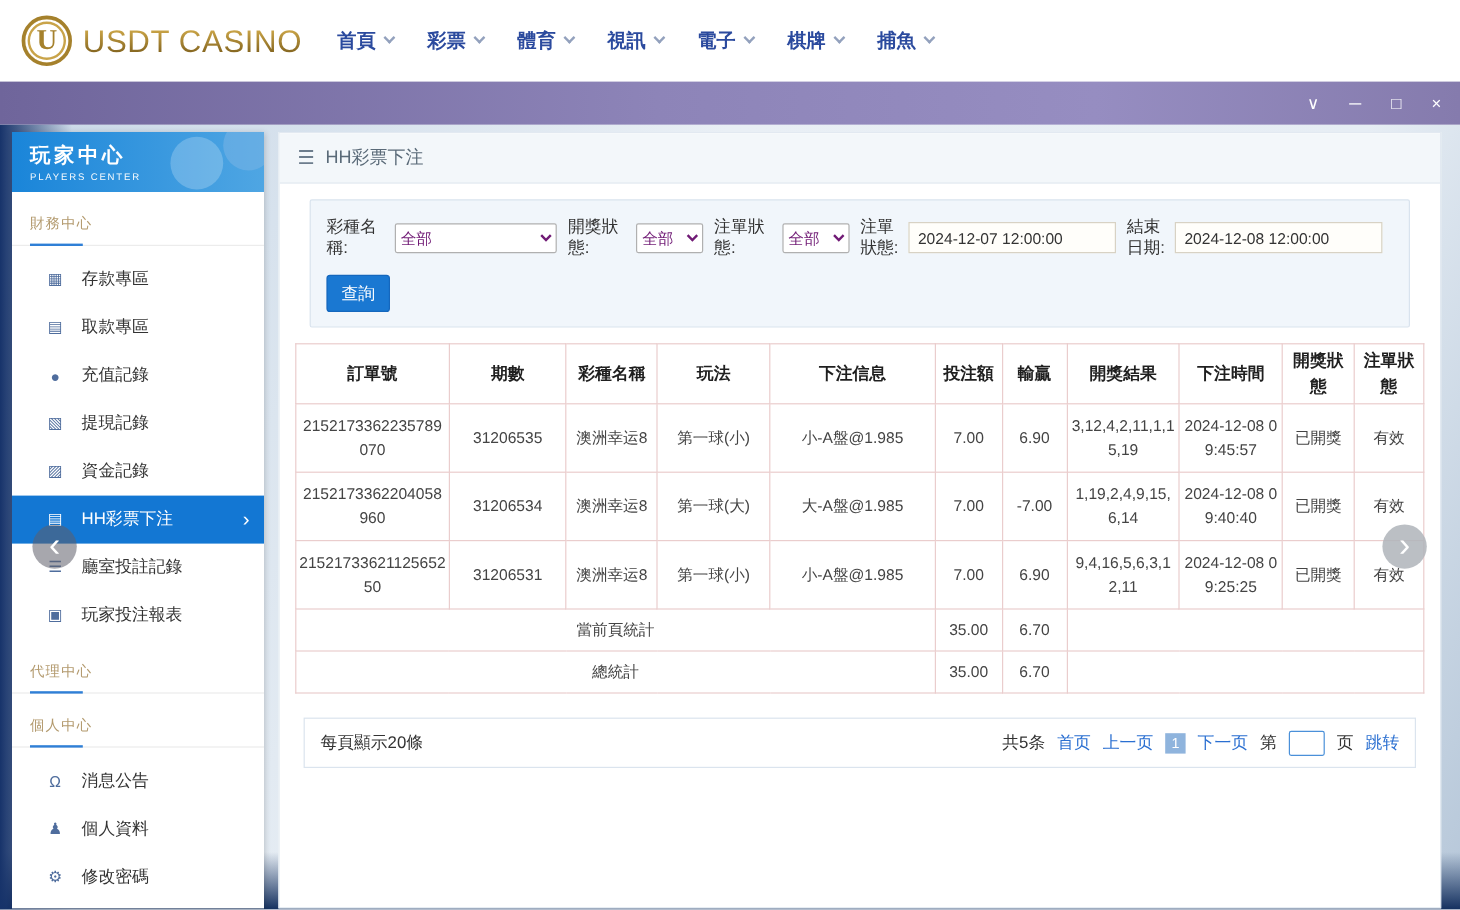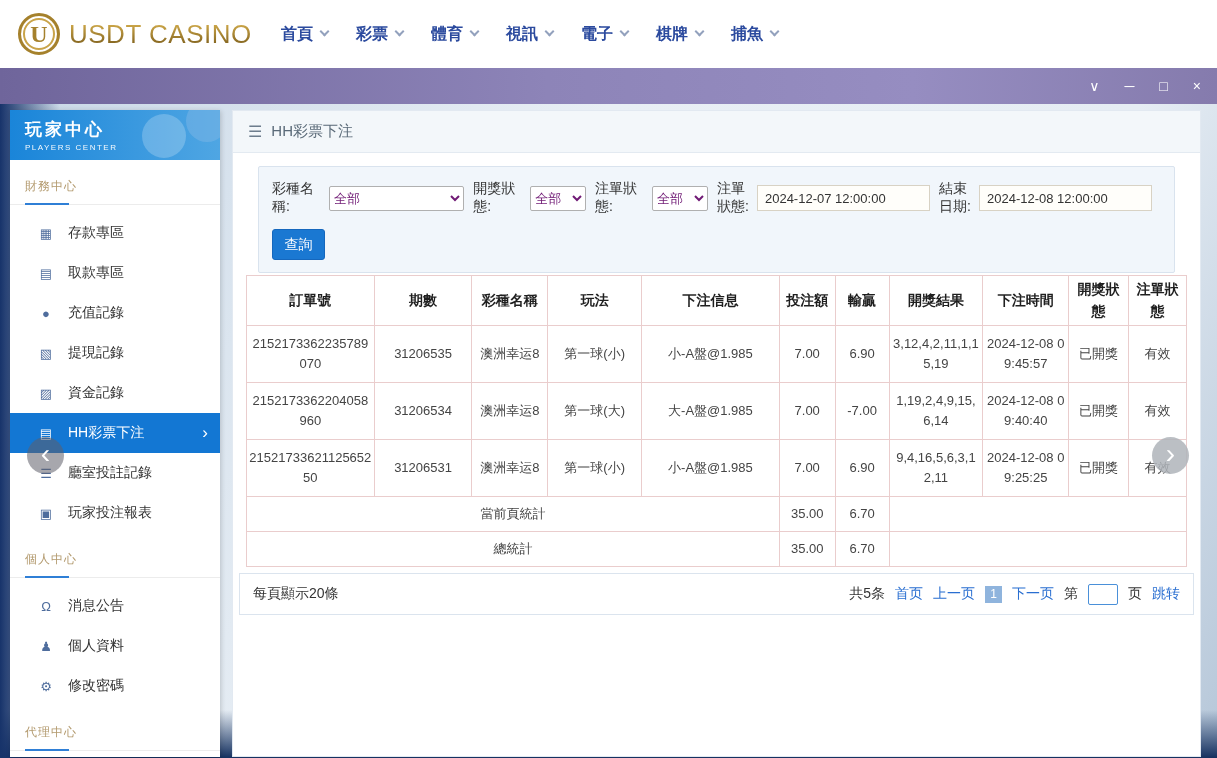--- a/index.html
+++ b/index.html
@@ -49,27 +49,27 @@
 .hamburger{color:#6d7d8d;font-size:16px;cursor:pointer}
 
 .filter-panel{margin:13px 25px 0;border:1px solid #d9e3ee;background:#f1f6fb;border-radius:2px;padding:13px 13px 12px}
 .filter-row{display:flex;align-items:center;font-size:14px;color:#333}
 .filter-field{display:flex;align-items:center;margin-right:9px}
 .filter-field label{margin-right:3px}
 .filter-field select{height:25px;border:1px solid #b0b0b0;background:#fff;font-size:13px;color:#701a75;border-radius:2px;font-family:Liberation Serif, serif}
 .filter-field input{height:26px;border:1px solid #d8d2c4;background:#fffefa;padding:0 7px;font-size:13px;color:#333;width:173px;font-family:inherit}
 .query-btn{display:block;margin-top:13px;width:53px;height:31px;background:#1a78d2;border:1px solid #1567bd;color:#fff;font-size:14px;border-radius:3px;cursor:pointer;font-family:inherit}
 
-.bet-table{margin:2px 13px 0;border-collapse:collapse;table-layout:fixed;font-size:13px;color:#444}
+.bet-table{margin:13px 13px 0;border-collapse:collapse;table-layout:fixed;font-size:13px;color:#444}
 .bet-table th,.bet-table td{border:1px solid #eacdcd;text-align:center;vertical-align:middle;padding:3px 2px;word-break:break-all;line-height:1.55}
 .bet-table th{height:40px;font-size:14px;color:#1f1f1f;font-weight:bold;background:#fff}
 .bet-table tr.data{height:57px}
 .bet-table tr.summary{height:35px}
 
-.pager{margin:6px;height:42px;border:1px solid #dbe4ee;background:#fff;display:flex;align-items:center;justify-content:space-between;padding:0 13px;font-size:14px;color:#333}
+.pager{margin:20px;height:42px;border:1px solid #dbe4ee;background:#fff;display:flex;align-items:center;justify-content:space-between;padding:0 13px;font-size:14px;color:#333}
 .pager-right{display:flex;align-items:center;gap:10px}
 .pg-link{color:#2a6fd1;cursor:pointer}
 .pg-current{min-width:17px;height:17px;padding:0 3px;background:#8fb4dd;color:#fff;font-size:12px;display:inline-flex;align-items:center;justify-content:center;cursor:pointer}
 .pg-input{width:30px;height:21px;border:1px solid #4a90d9;border-radius:2px;font-family:inherit}
 
 
 .nav-circle{position:absolute;width:37px;height:37px;border-radius:50%;color:#fff;font-size:28px;line-height:33px;text-align:center;cursor:pointer;top:333px;user-select:none}
 .nav-circle.left{left:27px;background:rgba(95,95,105,.55)}
 .nav-circle.right{right:28px;background:rgba(175,180,186,.85)}
 </style>
@@ -164,36 +164,36 @@
             <div class="sb-item">
               <span class="sb-icon">☰</span>
               <span>廳室投註記錄</span>
             </div>
             <div class="sb-item">
               <span class="sb-icon">▣</span>
               <span>玩家投注報表</span>
             </div>
           </div>
           <div class="sb-section">
+            <div class="sb-sec-title">代理中心</div>
+          </div>
+          <div class="sb-section">
             <div class="sb-sec-title">個人中心</div>
             <div class="sb-item">
               <span class="sb-icon">Ω</span>
               <span>消息公告</span>
             </div>
             <div class="sb-item">
               <span class="sb-icon">♟</span>
               <span>個人資料</span>
             </div>
             <div class="sb-item">
               <span class="sb-icon">⚙</span>
               <span>修改密碼</span>
             </div>
-          </div>
-          <div class="sb-section">
-            <div class="sb-sec-title">代理中心</div>
           </div>
         </div>
     </aside>
 
     <section class="content">
       <div class="page-head">
         <span class="hamburger">☰</span>
         <span>HH彩票下注</span>
       </div>
 

